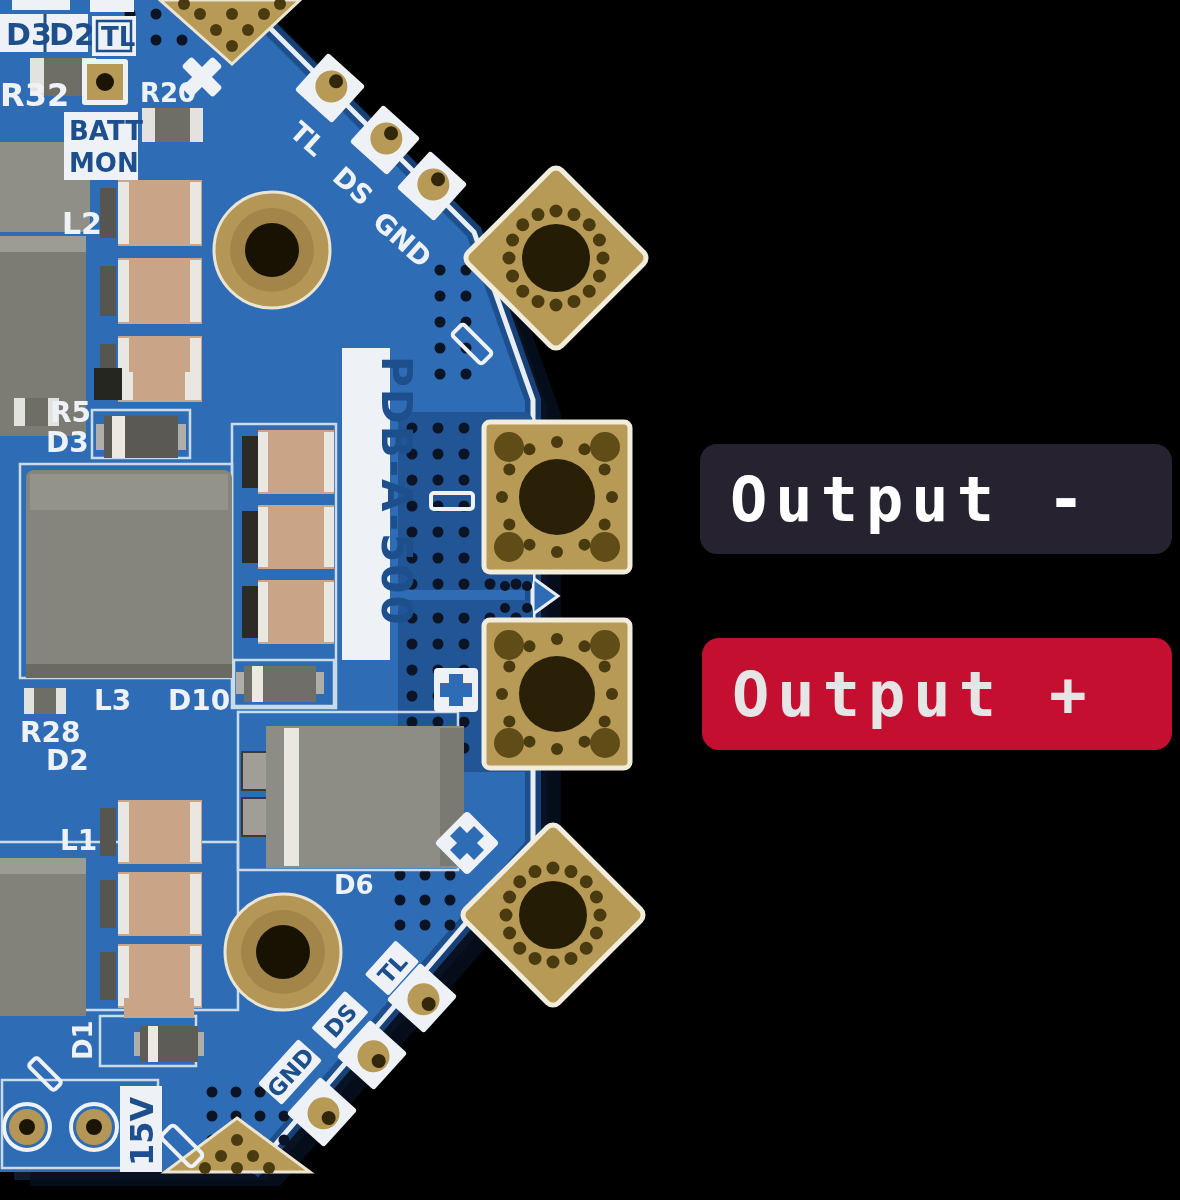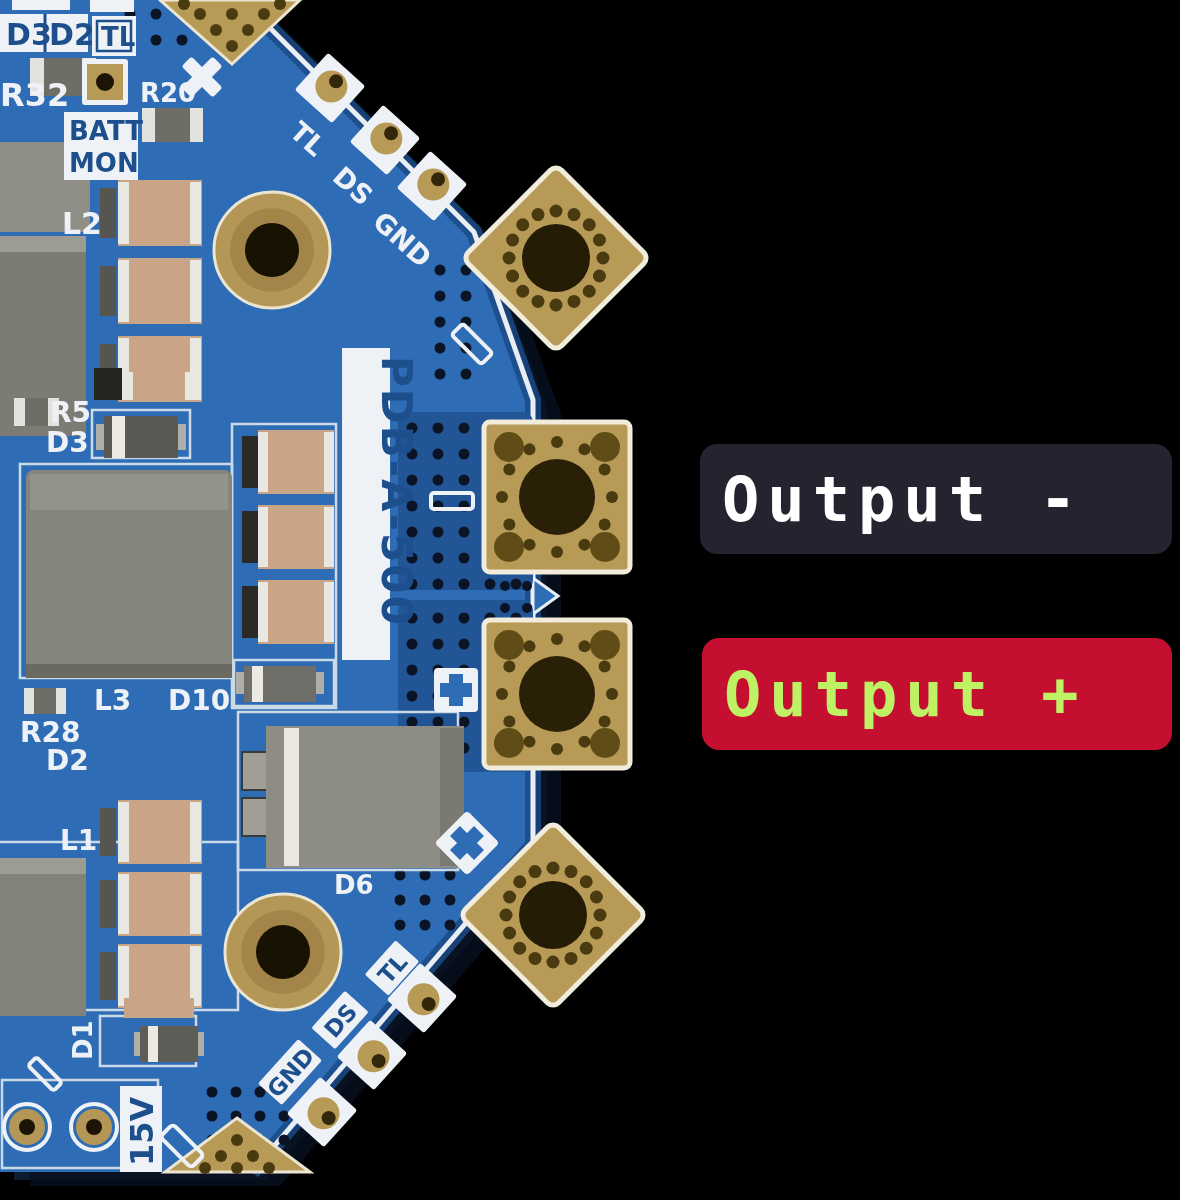--- a/index.html
+++ b/index.html
@@ -1,21 +1,21 @@
 <!DOCTYPE html>
 <html><head>
 <meta charset="utf-8">
 <style>
   html,body{margin:0;padding:0;background:#000;}
   .stage{position:relative;width:1180px;height:1200px;background:#000;overflow:hidden;
          font-family:"DejaVu Sans","Liberation Sans",sans-serif;}
   svg text{font-family:"DejaVu Sans","Liberation Sans",sans-serif;font-weight:bold;}
   .badge{position:absolute;display:flex;align-items:center;border-radius:17px;
          font-family:"DejaVu Sans Mono","Liberation Mono",monospace;font-weight:bold;
-         font-size:62px;letter-spacing:8px;padding-left:22px;box-sizing:border-box;}
+         font-size:62px;letter-spacing:8px;padding-left:30px;box-sizing:border-box;}
 </style>
 </head>
 <body>
 
 <div class="stage">
 
 <svg width="1180" height="1200" viewBox="0 0 1180 1200">
 
   <g>
     <polygon points="14,8 256,8 488,240 547,408 547,853 266,1180 14,1180" fill="#0d1b30"></polygon>
@@ -577,16 +577,16 @@
   </g>
   <g transform="translate(45,1074) rotate(45)">
     <rect x="-18" y="-6" width="36" height="12" rx="3" fill="none" stroke="#eef2f7" stroke-width="4"></rect>
   </g>
 </svg>
 
   
   <div class="badge" style="left:700px;top:444px;width:472px;height:110px;background:#262230;color:#ffffff;">
     <span>Output -</span>
   </div>
-  <div class="badge" style="left:702px;top:638px;width:470px;height:112px;background:#c40f31;color:#bef264;">
+  <div class="badge" style="left:702px;top:638px;width:470px;height:112px;background:#c40f31;color:#e5e5e5;">
     <span>Output +</span>
   </div>
 </div>
 
 </body></html>

